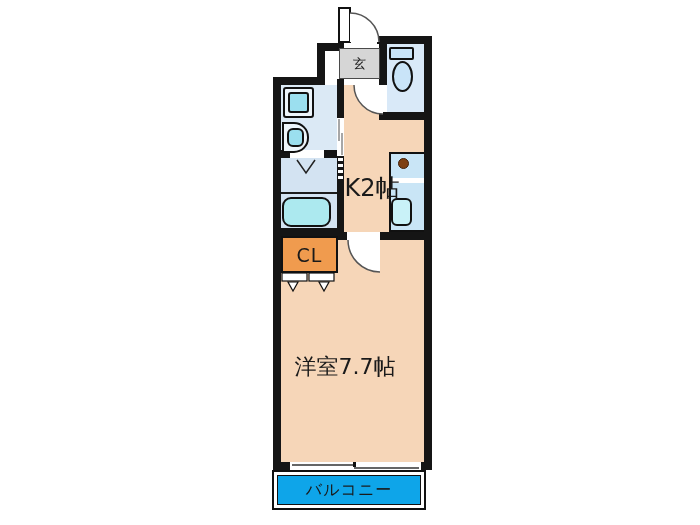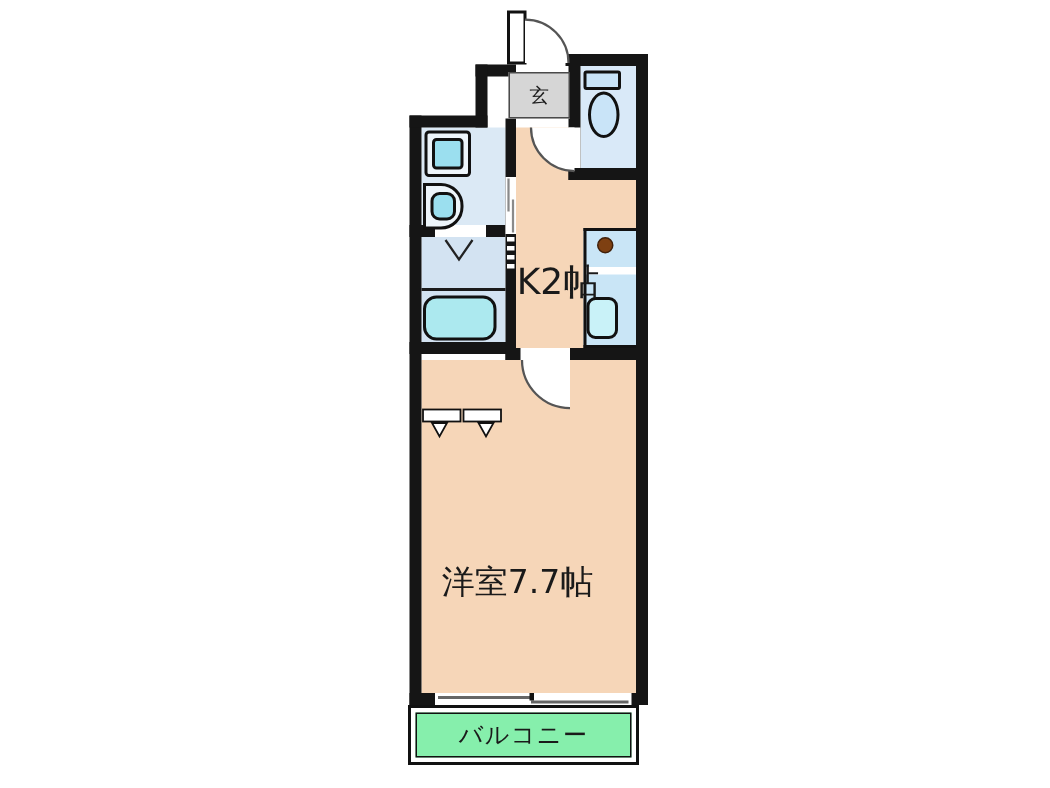--- a/index.html
+++ b/index.html
@@ -24,27 +24,27 @@
   .bathtub{background:#ACE9EF;border:2px solid #111;border-radius:9px;}
   .wc-tank{background:#C9E4F8;border:2px solid #111;border-radius:2px;}
   .wc-bowl{background:#C9E4F8;border:2px solid #111;border-radius:50%;}
   .counter{background:#C9E5F6;border:2px solid #111;border-right:none;}
   .counter-divider{background:#ffffff;}
   .burner{background:#7E4012;border:1px solid #40200a;border-radius:50%;}
   .k-sink{background:#C9F2F8;border:2px solid #111;border-radius:6px;}
   .cl-box{background:#F09B4E;border:2px solid #111;}
   
   .balcony-outer{background:#ffffff;border:2px solid #111;}
-  .balcony-inner{background:#86efac;border:1px solid #111;display:flex;align-items:center;justify-content:center;}
+  .balcony-inner{background:#0ea5e9;border:1px solid #111;display:flex;align-items:center;justify-content:center;}
   
   .lbl{color:#1a1a1a;display:flex;align-items:center;justify-content:center;white-space:nowrap;}
   .lbl-genkan{font-size:13px;}
   .lbl-kitchen{font-size:24px;}
   .lbl-cl{font-size:19px;letter-spacing:1px;}
-  .lbl-room{font-size:22px;margin-top:21px;}
+  .lbl-room{font-size:22px;}
   .lbl-balcony{font-size:16px;letter-spacing:1px;}
   svg{position:absolute;left:0;top:0;}
 </style>
 </head>
 <body>
 
 <div id="canvas">
 
   <div class="abs floor-wash" style="left:281px;top:85px;width:56px;height:65px;"></div>
   <div class="abs floor-bath" style="left:281px;top:158px;width:56px;height:70px;"></div>
@@ -86,20 +86,23 @@
   <div class="abs bathtub" style="left:282px;top:197px;width:49px;height:30px;"></div>
 
   <div class="abs wc-tank" style="left:389px;top:47px;width:25px;height:13px;"></div>
   <div class="abs wc-bowl" style="left:392px;top:61px;width:21px;height:31px;"></div>
 
   <div class="abs counter" style="left:389px;top:152px;width:35px;height:80px;"></div>
   <div class="abs counter-divider" style="left:391px;top:178px;width:33px;height:5px;"></div>
   <div class="abs burner" style="left:398px;top:158px;width:11px;height:11px;"></div>
   <div class="abs k-sink" style="left:391px;top:198px;width:21px;height:28px;"></div>
 
+  <div class="abs cl-box" style="left:281px;top:236px;width:57px;height:37px;">
+    <div class="lbl lbl-cl" style="width:100%;height:100%;">CL</div>
+  </div>
 
   <svg width="700" height="525" viewBox="0 0 700 525">
 
     <rect x="339" y="8" width="11" height="34" fill="#ffffff" stroke="#111" stroke-width="2"></rect>
     <path d="M 350 42 L 350 13 A 29 29 0 0 1 379 42 Z" fill="#ffffff"></path>
     <path d="M 350 13 A 29 29 0 0 1 379 42" fill="none" stroke="#555" stroke-width="1.5"></path>
 
     <path d="M 383 85 L 354 85 A 29 29 0 0 0 383 114 Z" fill="#ffffff"></path>
     <path d="M 354 85 A 29 29 0 0 0 383 114" fill="none" stroke="#555" stroke-width="1.5"></path>
 

